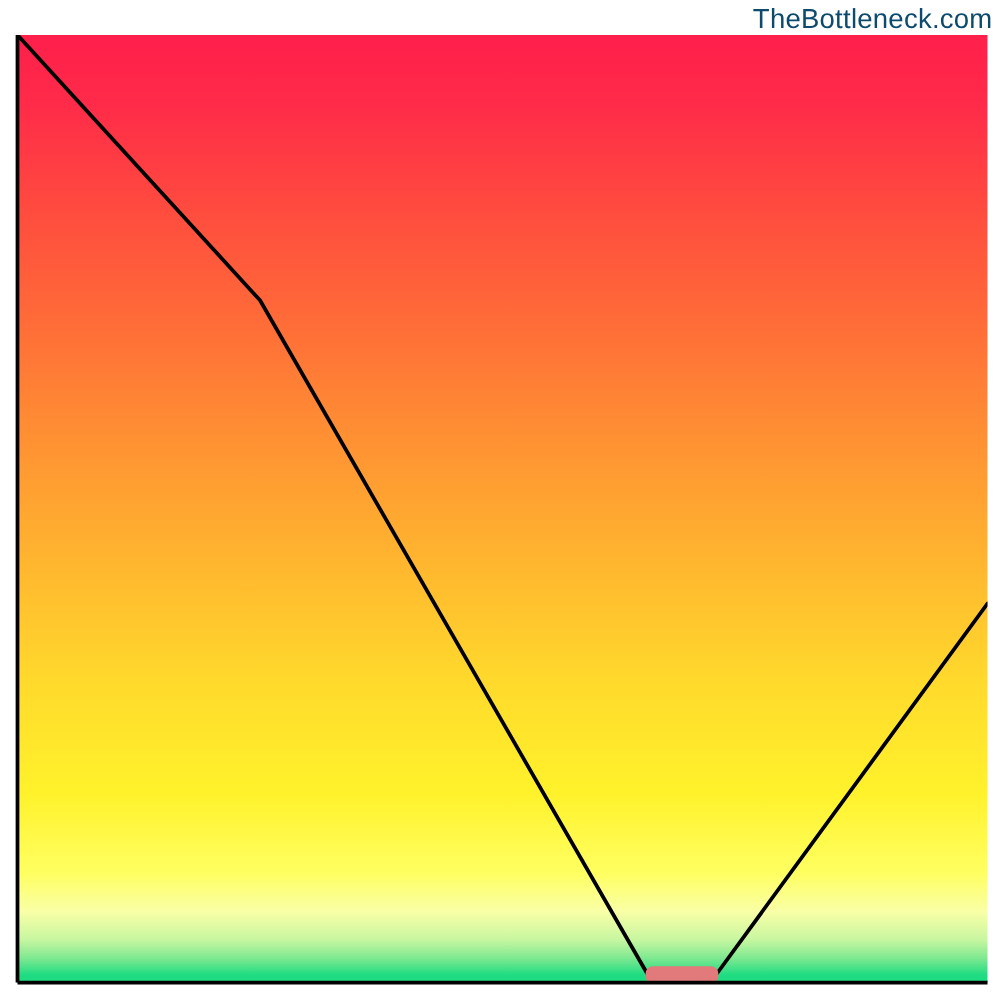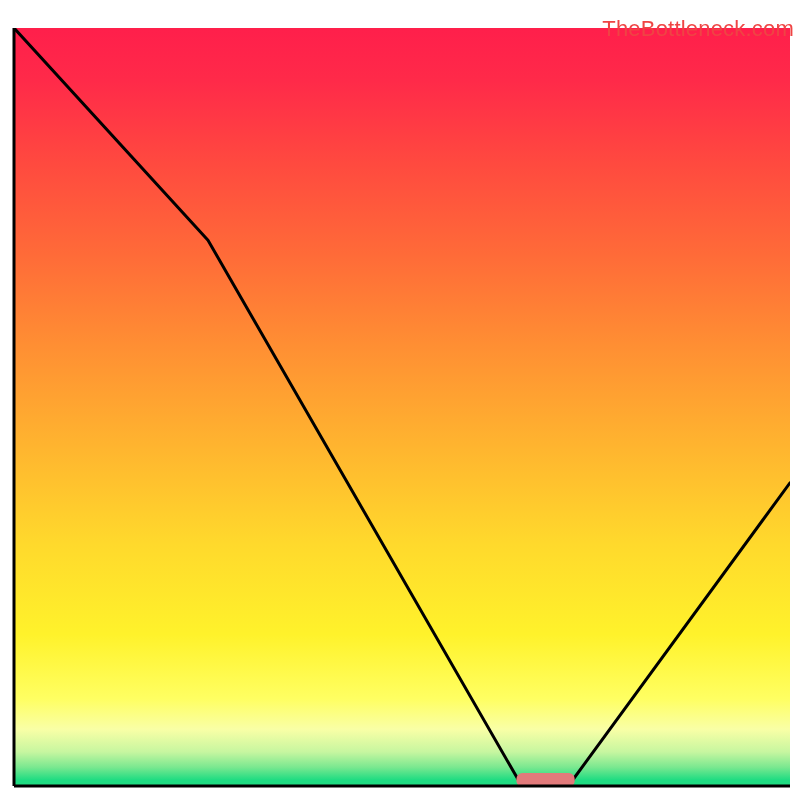--- a/index.html
+++ b/index.html
@@ -11,23 +11,23 @@
     background: #ffffff;
     font-family: Arial, Helvetica, sans-serif;
   }
   .frame {
     position: relative;
     width: 800px;
     height: 800px;
   }
   .watermark {
     position: absolute;
-    top: 16px;
+    top: 2px;
     right: 6px;
-    color: #ef4444;
+    color: #0c4a6e;
     font-size: 22px;
     letter-spacing: 0.2px;
     user-select: none;
   }
   svg {
     display: block;
   }
 </style>
 </head>
 <body>

